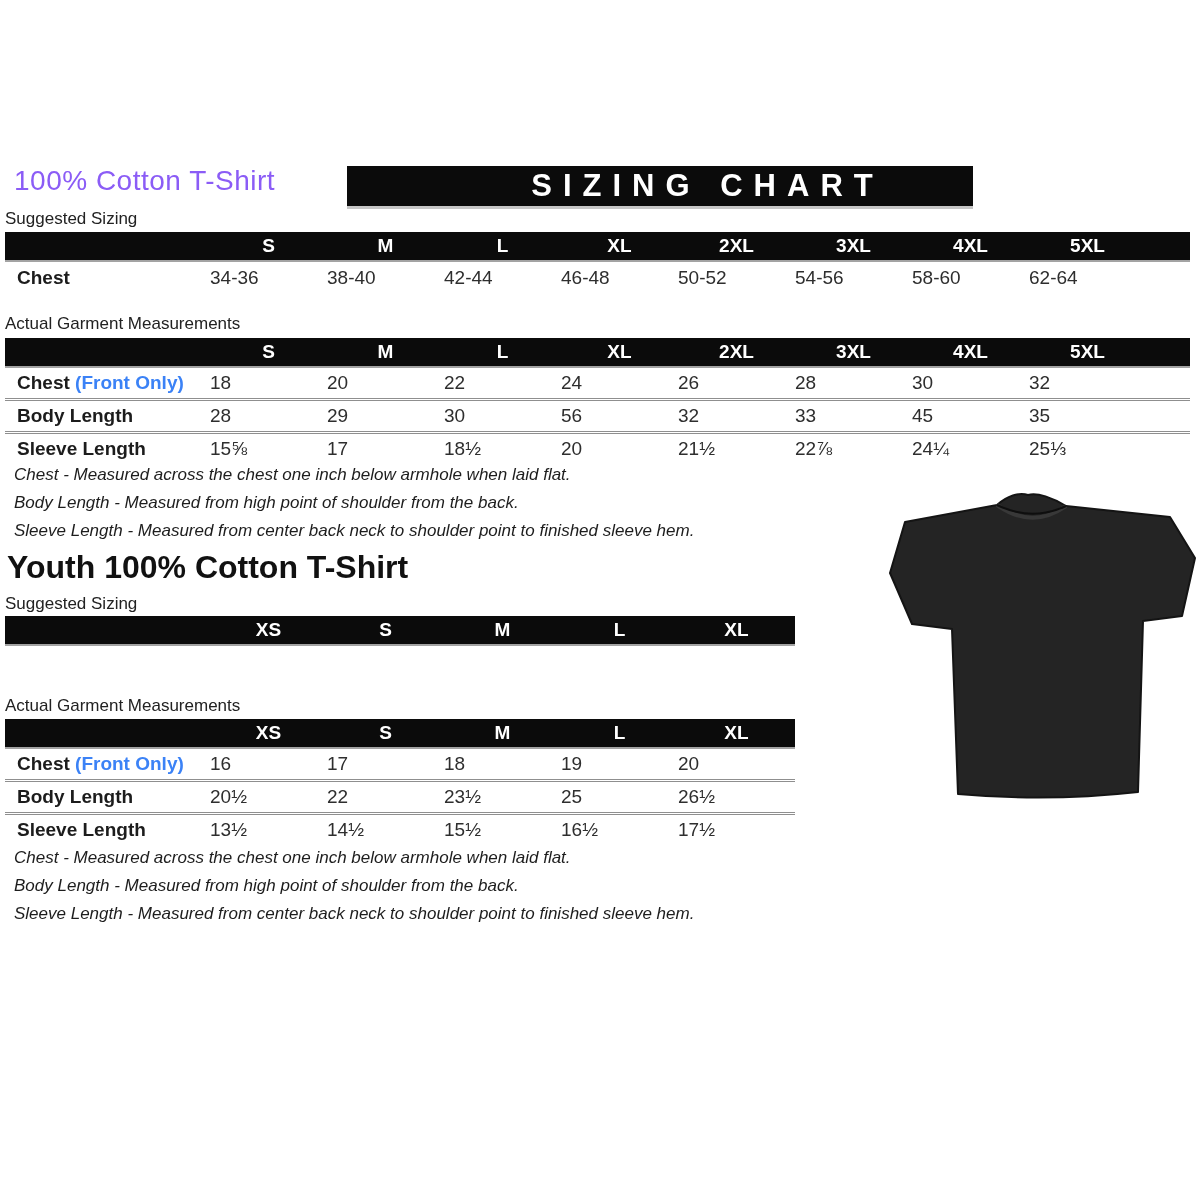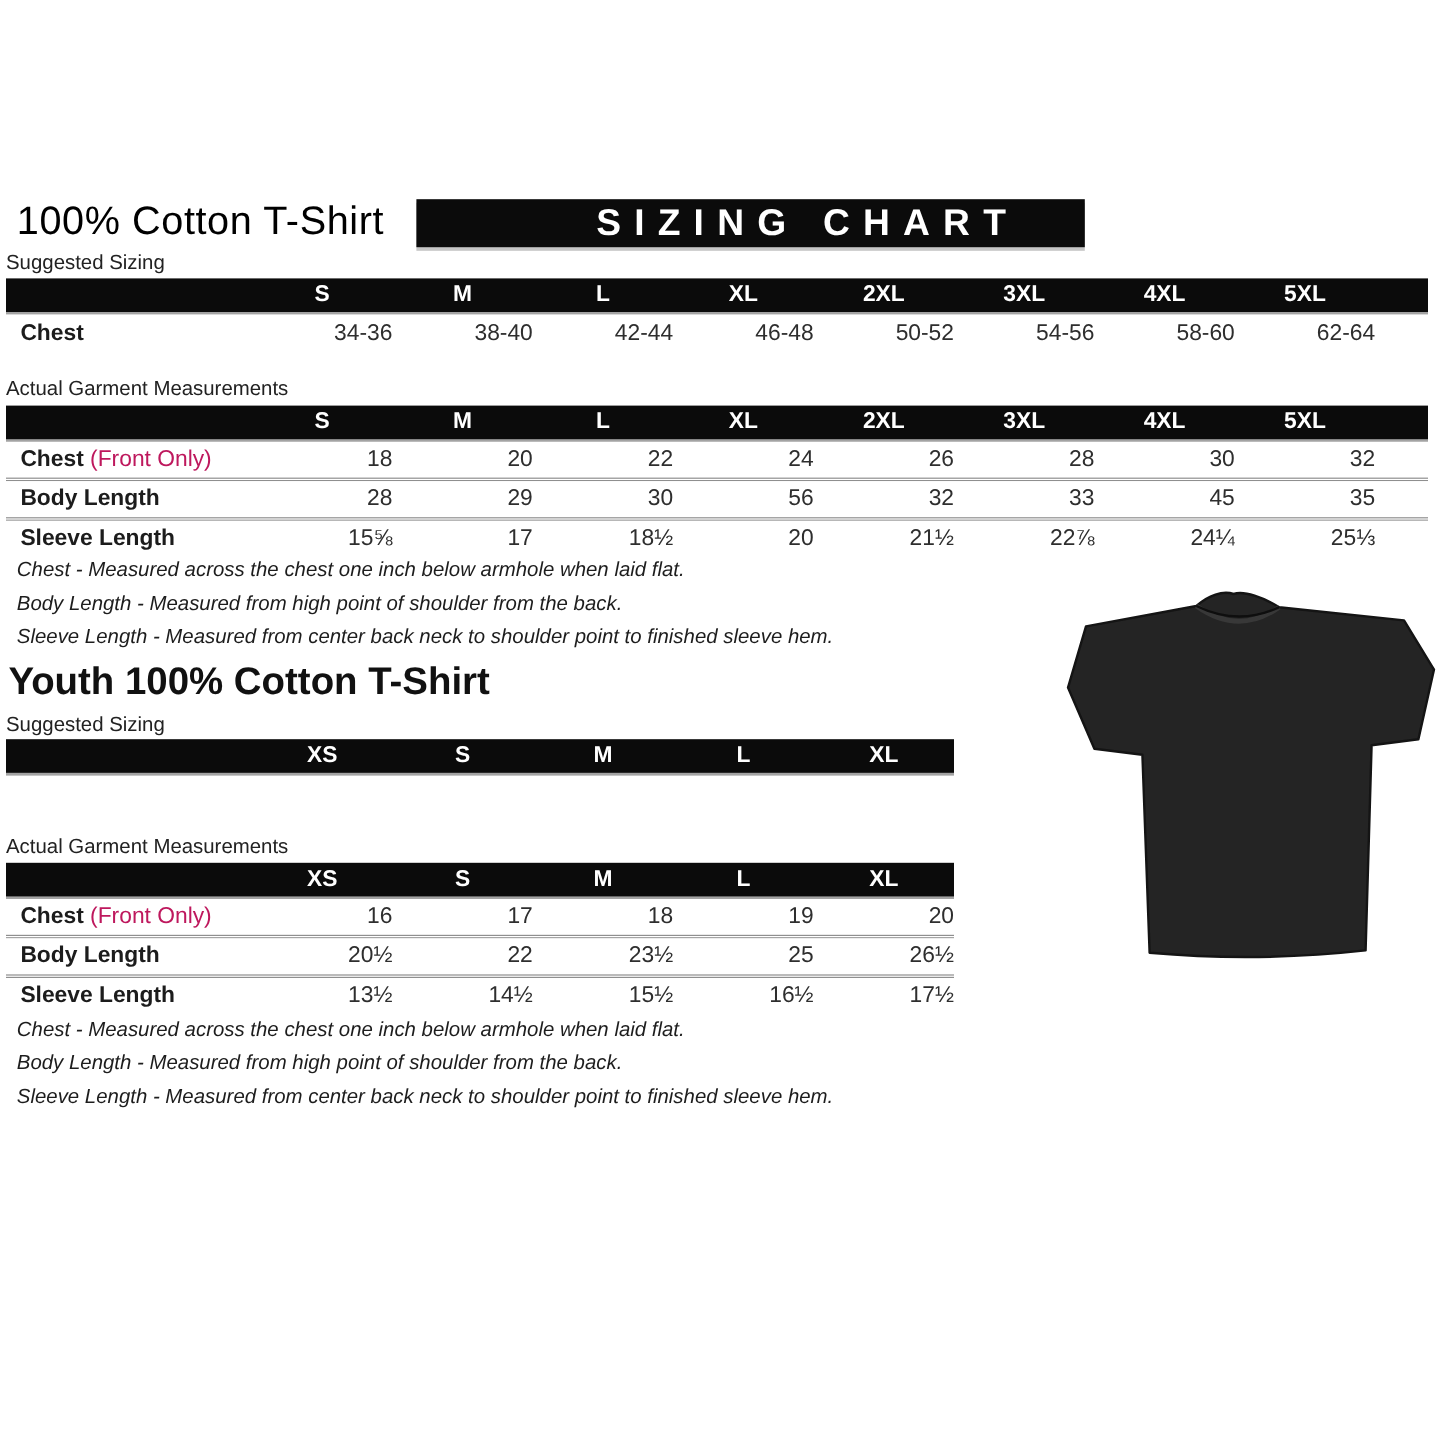--- a/index.html
+++ b/index.html
@@ -9,25 +9,25 @@
     font-family: "Liberation Sans", "DejaVu Sans", sans-serif;
     color: #1c1c1c;
     position: relative;
     overflow: hidden;
   }
   .abs { position: absolute; }
 
   
   .main-title {
     left: 14px; top: 165px;
-    font-size: 33px; font-weight: 400; color: #000000;
+    font-size: 28px; font-weight: 400; color: #8b5cf6;
     letter-spacing: 0.5px;
   }
   .banner {
-    left: 347px; top: 166px; width: 557px; height: 40px;
+    left: 347px; top: 166px; width: 626px; height: 40px;
     background: #0b0b0b;
     display: flex; align-items: center; justify-content: center;
     padding-left: 95px; box-sizing: border-box;
     box-shadow: 0 3px 0 #c6c6c6;
   }
   .banner span {
     color: #ffffff; font-weight: bold; font-size: 31px; letter-spacing: 11px;
     white-space: nowrap;
   }
   .youth-title {
@@ -46,26 +46,26 @@
   .w-youth { width: 790px; }
 
   .thead {
     background: #0b0b0b; height: 28px; align-items: center;
     border-bottom: 2px solid #a3a3a3;
   }
   .thead .hcell {
     color: #ffffff; font-weight: bold; font-size: 19px; text-align: center;
   }
   .trow { height: 30px; align-items: center; background: #ffffff; }
-  .trow .vcell { font-size: 19px; color: #2e2e2e; text-align: right; }
+  .trow .vcell { font-size: 19px; color: #2e2e2e; text-align: left; }
   .trow .lcell {
     font-size: 19px; color: #1c1c1c; font-weight: bold;
     padding-left: 12px; white-space: nowrap;
   }
-  .trow .lcell .suffix { font-weight: 400; color: #be185d; text-align: right; }
+  .trow .lcell .suffix { font-weight: 700; color: #3b82f6; text-align: right; }
   .rule { border-bottom: 3px double #8f8f8f; }
 
   
   .notes { font-size: 17px; color: #1d1d1d; line-height: 28px; left: 14px; font-style: italic; }
   .notes div { white-space: nowrap; }
 
   
   .tshirt { left: 885px; top: 488px; width: 315px; height: 318px; }
 </style>
 </head>

